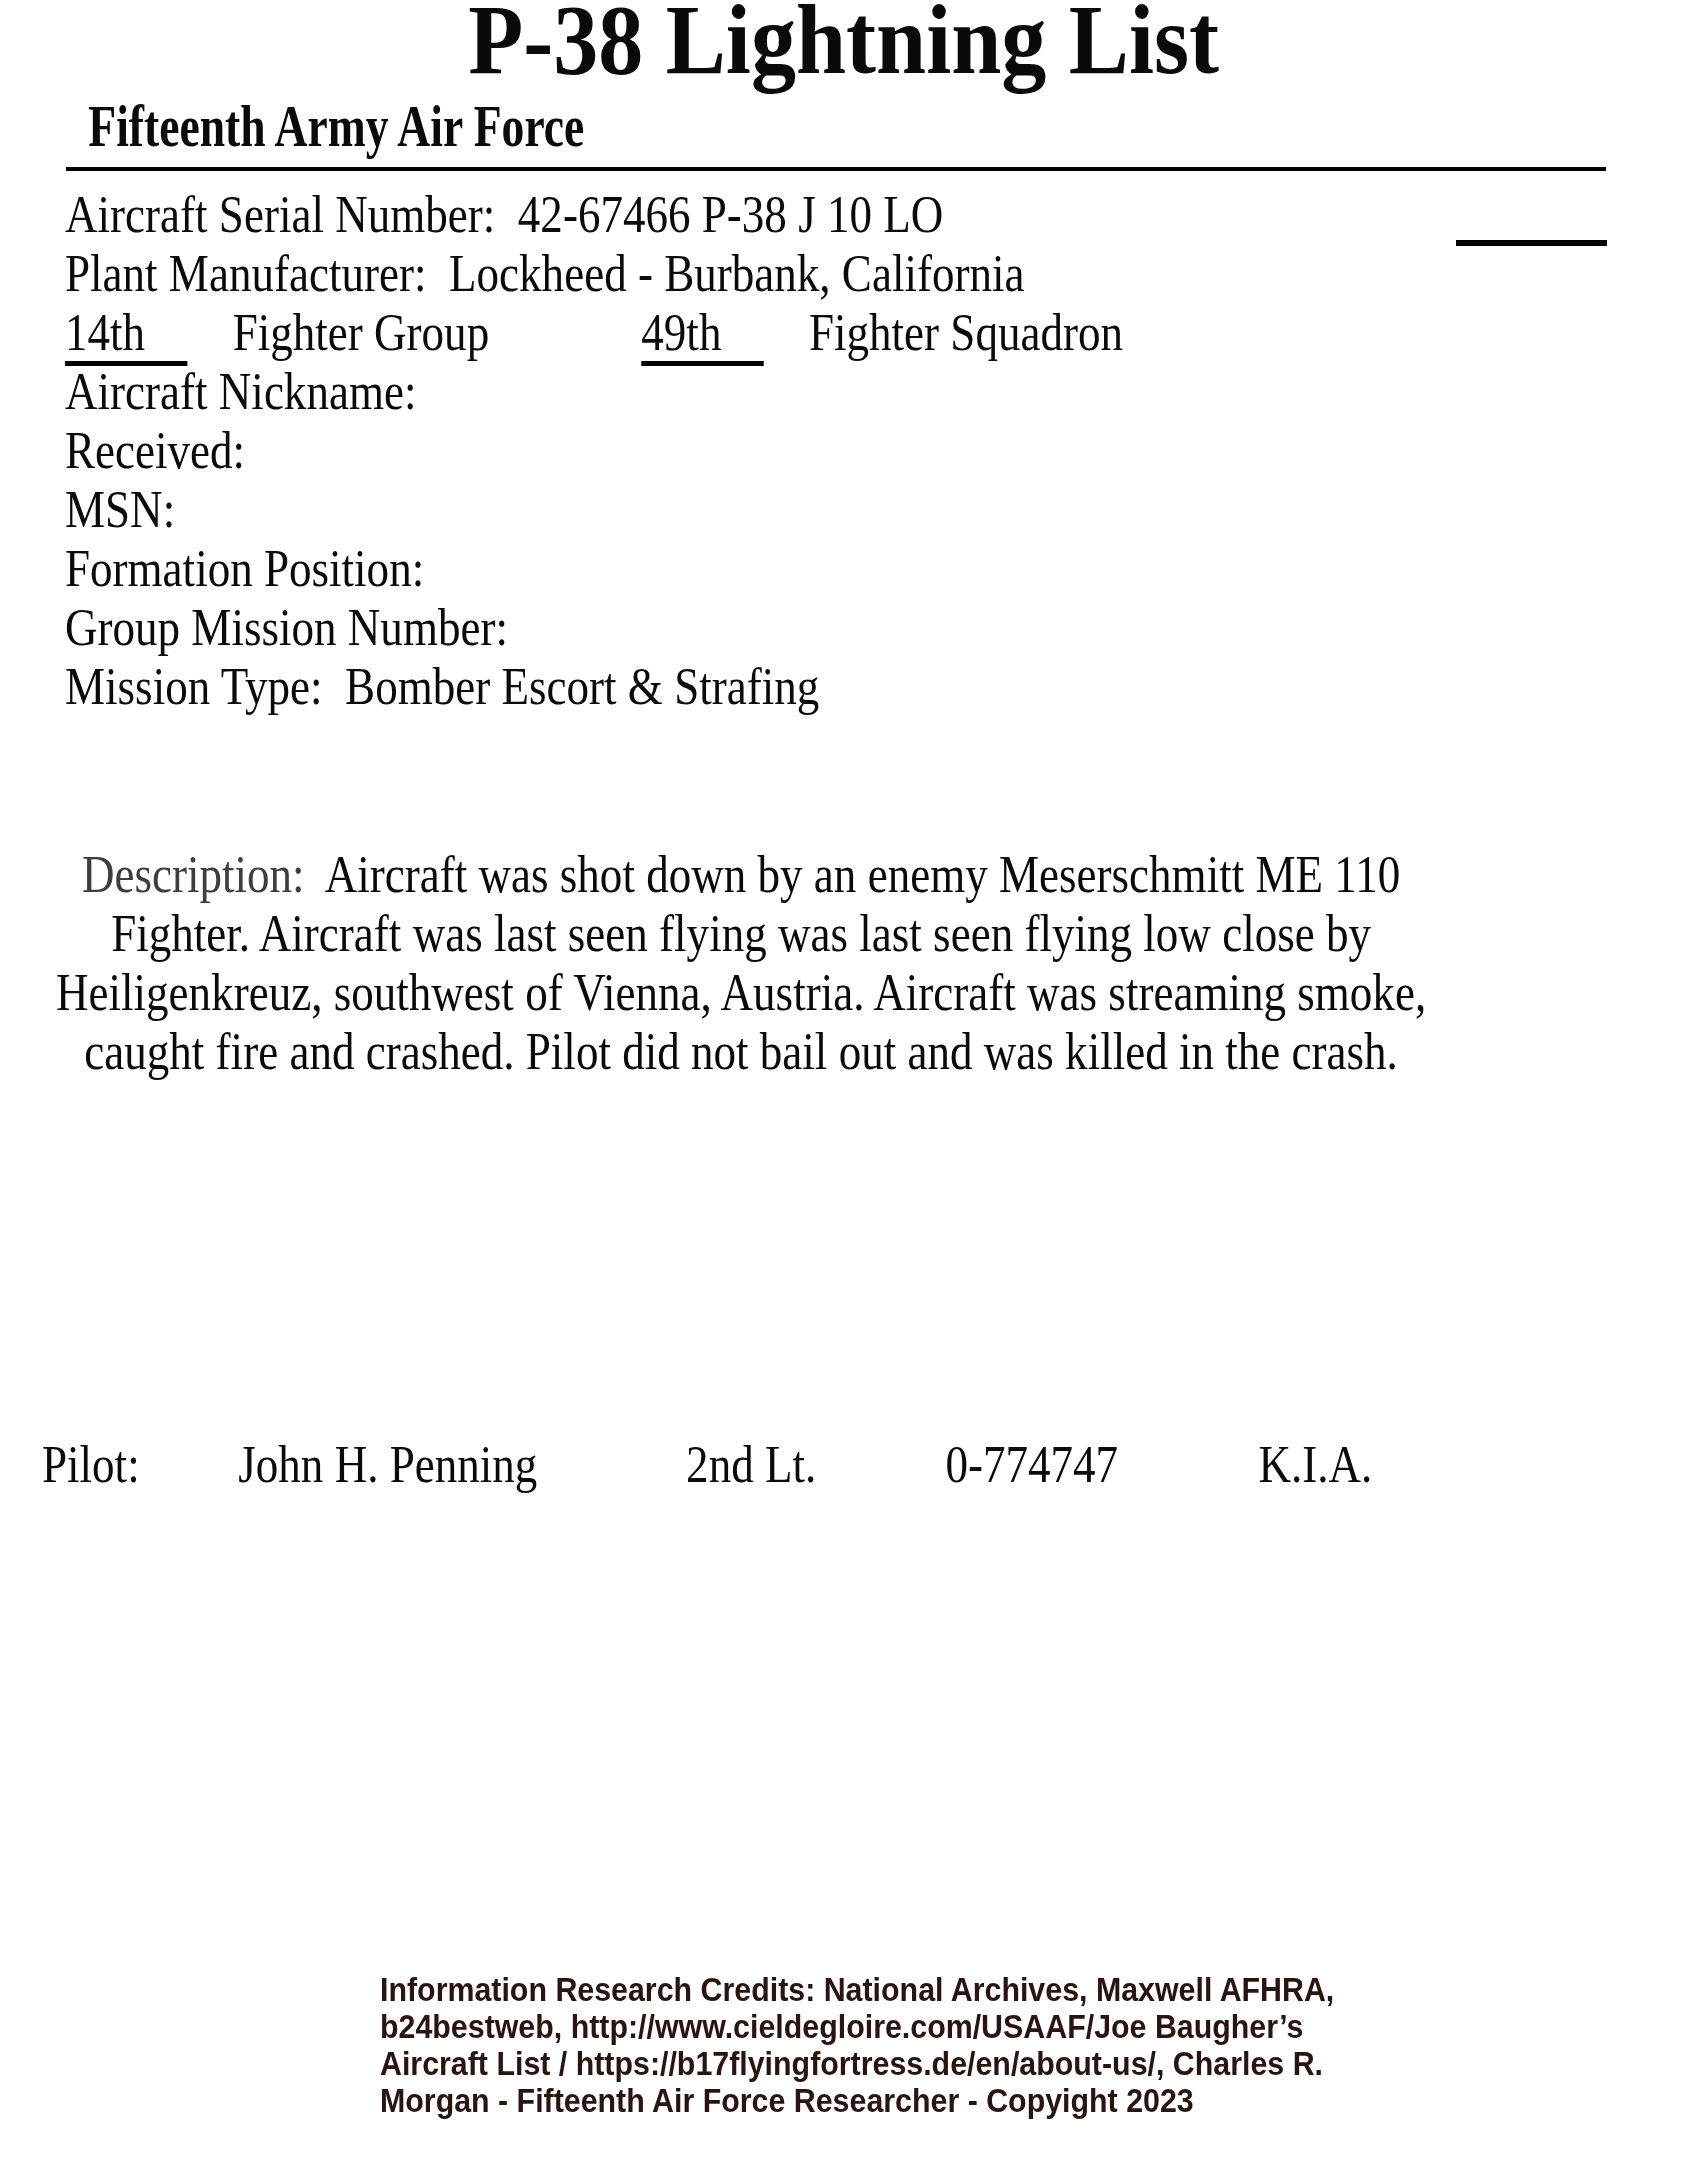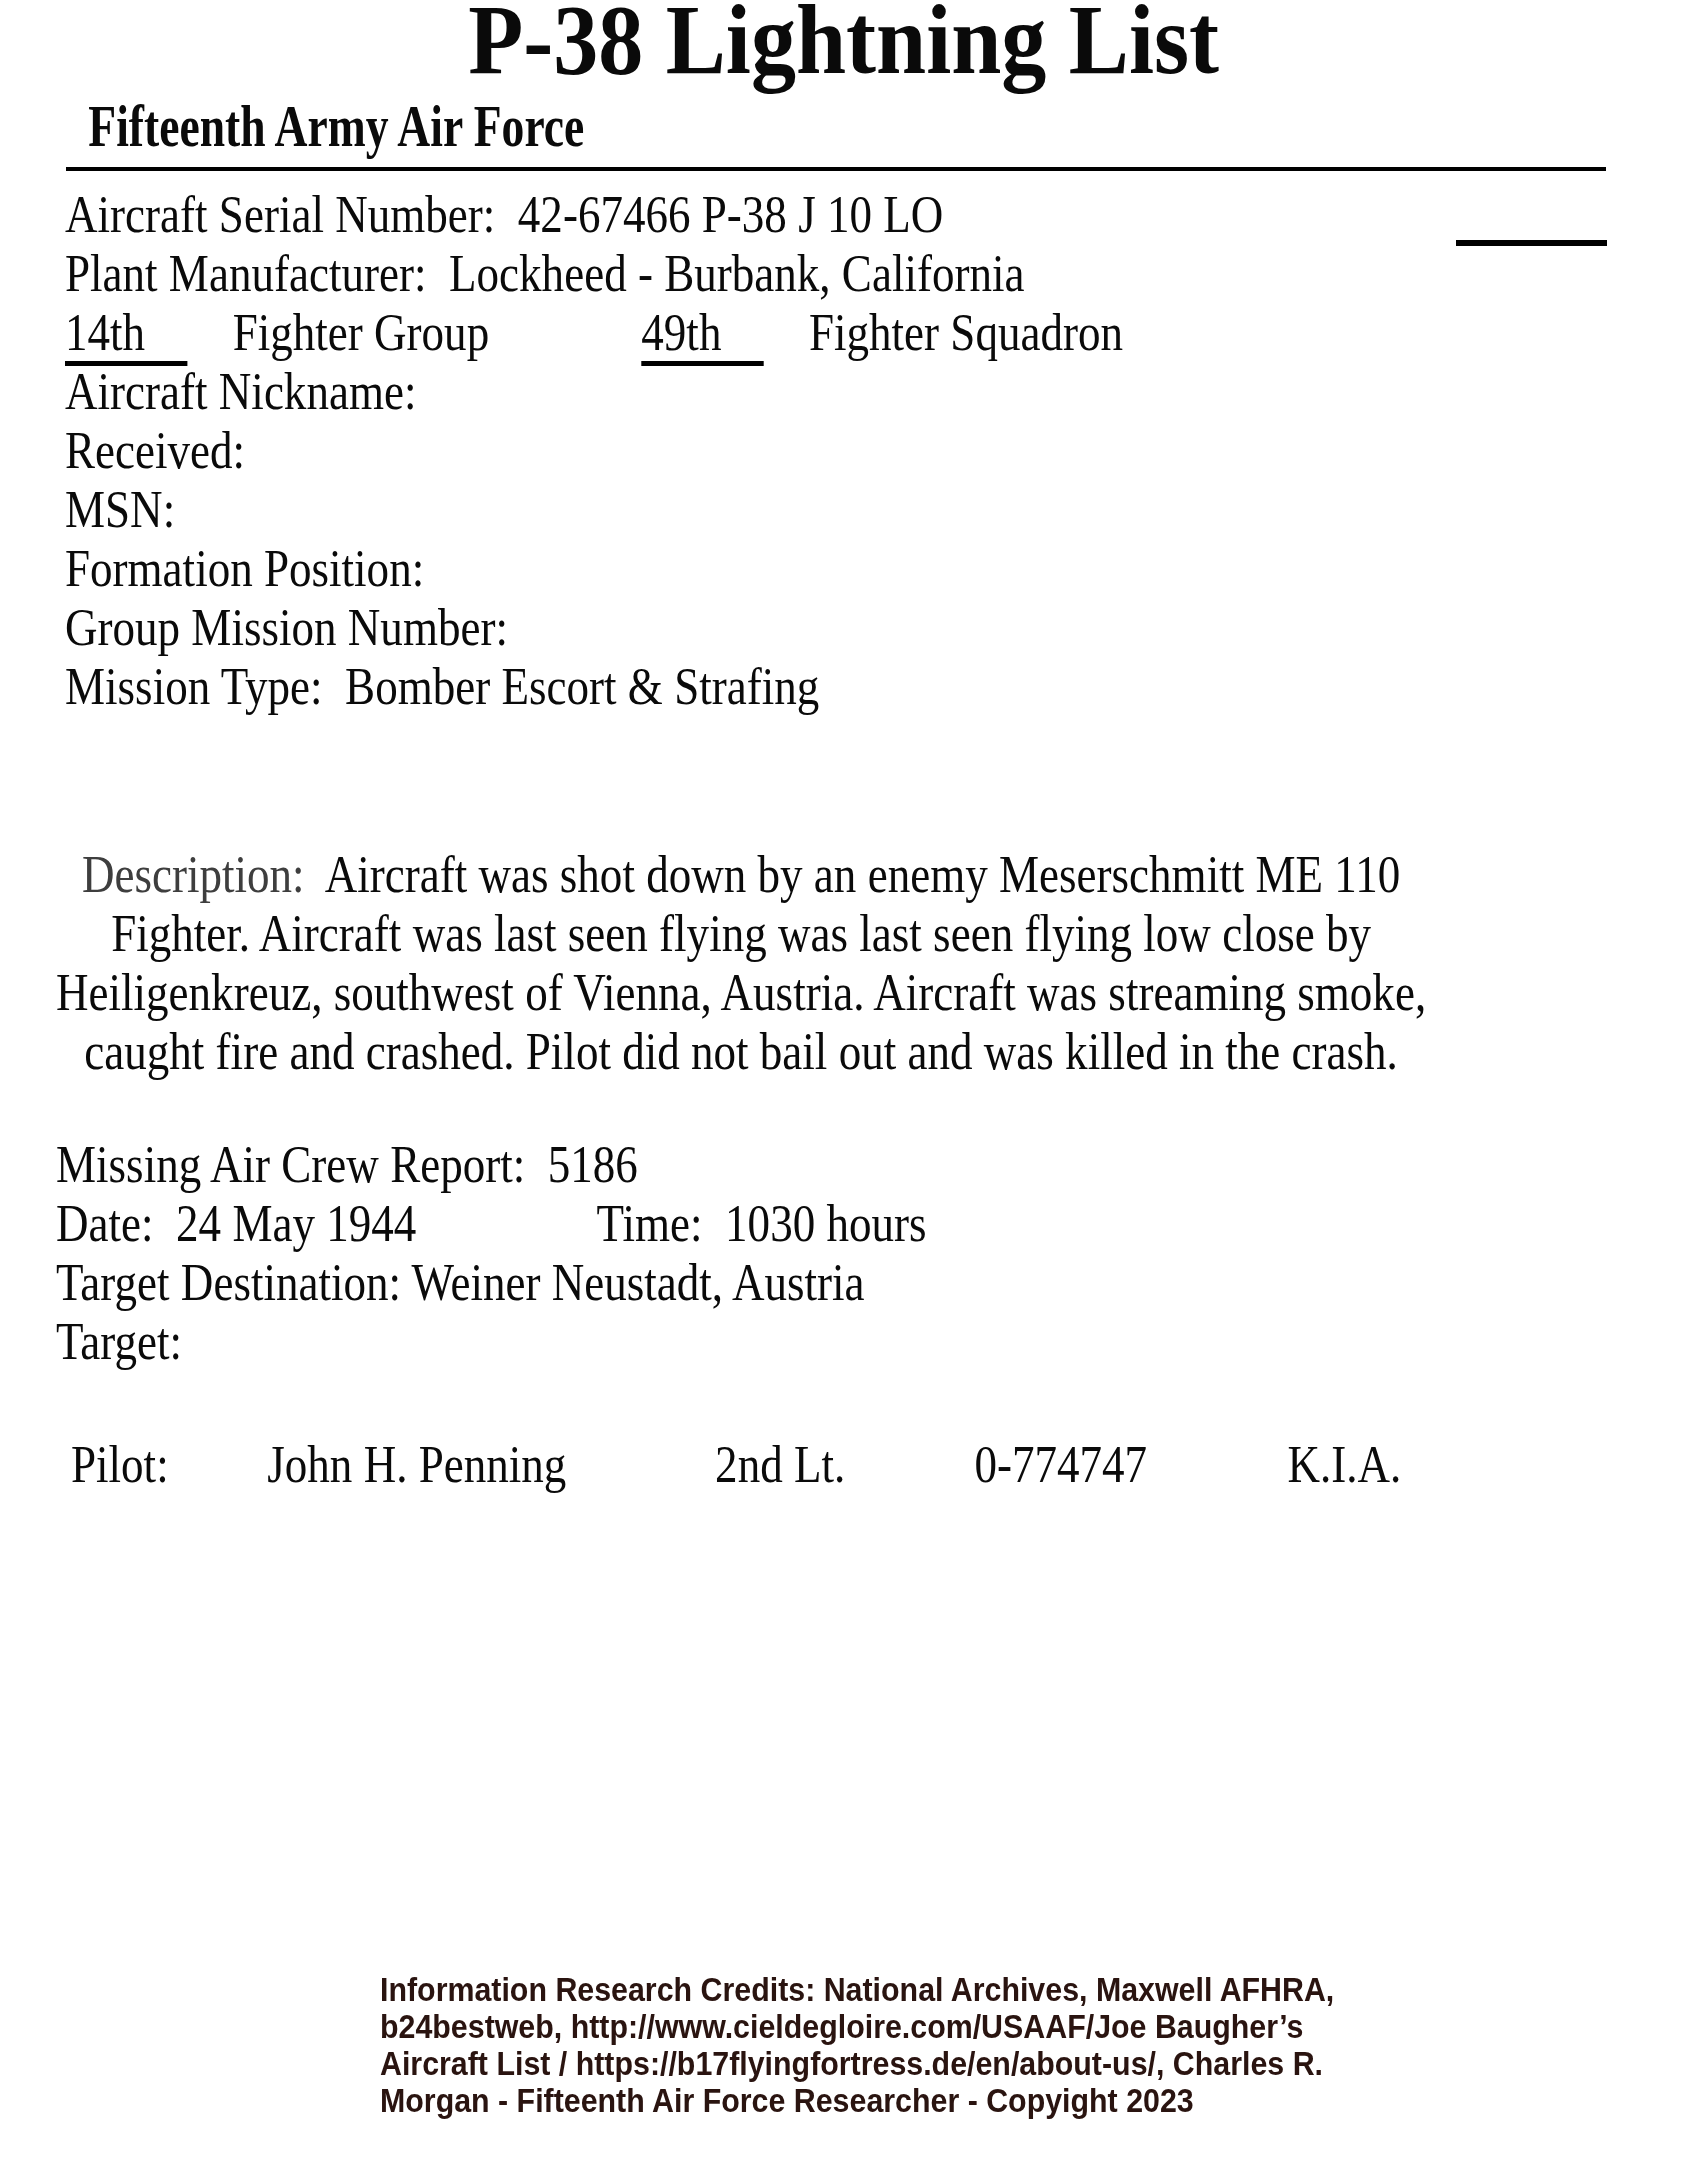--- a/index.html
+++ b/index.html
@@ -63,21 +63,21 @@
   .doc-line {
     font-size: 53px;
     line-height: 59px;
     white-space: pre;
     transform: scaleX(0.85);
     transform-origin: 0 0;
   }
   #top-fields    { position: absolute; left: 56px; top: 185px; margin-left: 9px;  }
   #description   { position: absolute; left: 56px; top: 845px; text-align: center; }
   #macr          { position: absolute; left: 56px; top: 1135px; }
-  #pilot-line    { position: absolute; left: 71px; top: 1435px; }
+  #pilot-line    { position: absolute; left: 42px; top: 1435px; }
 
   .desc-label { color: #3e3e3e; }
 
   .u-blank {
     border-bottom: 5.3px solid #000000;
     padding-right: 50px;
   }
 
   .sp { display: inline-block; height: 0.7px; }
   .sp-a  { width: 53px;  }
@@ -124,26 +124,20 @@
     <div class="doc-line">Mission Type:  Bomber Escort &amp; Strafing</div>
   </section>
 
   <section id="description">
     <div class="doc-line"><span class="desc-label">Description:</span><span>  Aircraft was shot down by an enemy Meserschmitt ME 110</span></div>
     <div class="doc-line">Fighter. Aircraft was last seen flying was last seen flying low close by</div>
     <div class="doc-line">Heiligenkreuz, southwest of Vienna, Austria. Aircraft was streaming smoke,</div>
     <div class="doc-line">caught fire and crashed. Pilot did not bail out and was killed in the crash.</div>
   </section>
 
-  <section id="macr">
-    <div class="doc-line">Missing Air Crew Report:  5186</div>
-    <div class="doc-line"><span>Date:  24 May 1944</span><span class="sp sp-d"></span><span>Time:  1030 hours</span></div>
-    <div class="doc-line">Target Destination: Weiner Neustadt, Austria</div>
-    <div class="doc-line">Target:</div>
-  </section>
 
   <section id="pilot-line">
     <div class="doc-line"><span>Pilot:</span><span class="sp sp-p1"></span><span>John H. Penning</span><span class="sp sp-p2"></span><span>2nd Lt.</span><span class="sp sp-p3"></span><span>0-774747</span><span class="sp sp-p4"></span><span>K.I.A.</span></div>
   </section>
 
   <section id="footer">
     <div class="footer-line">Information Research Credits: National Archives, Maxwell AFHRA,</div>
     <div class="footer-line">b24bestweb, http://www.cieldegloire.com/USAAF/Joe Baugher’s</div>
     <div class="footer-line">Aircraft List / https://b17flyingfortress.de/en/about-us/, Charles R.</div>
     <div class="footer-line">Morgan - Fifteenth Air Force Researcher - Copyight 2023</div>

